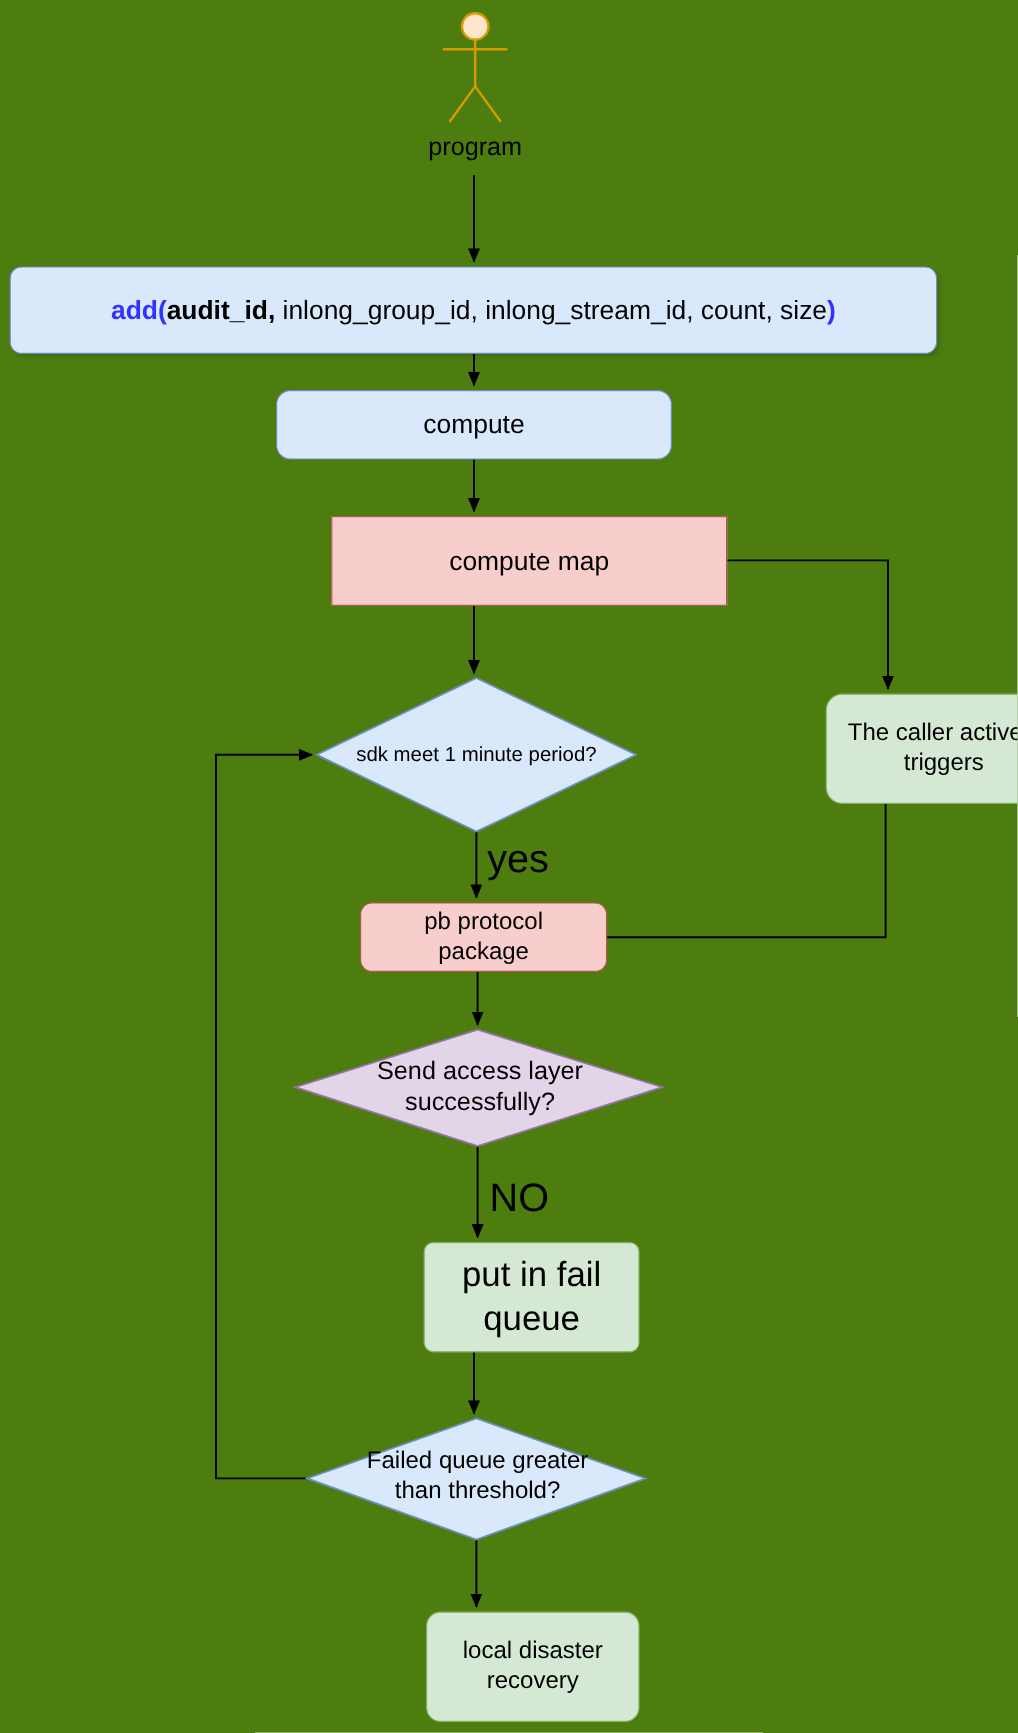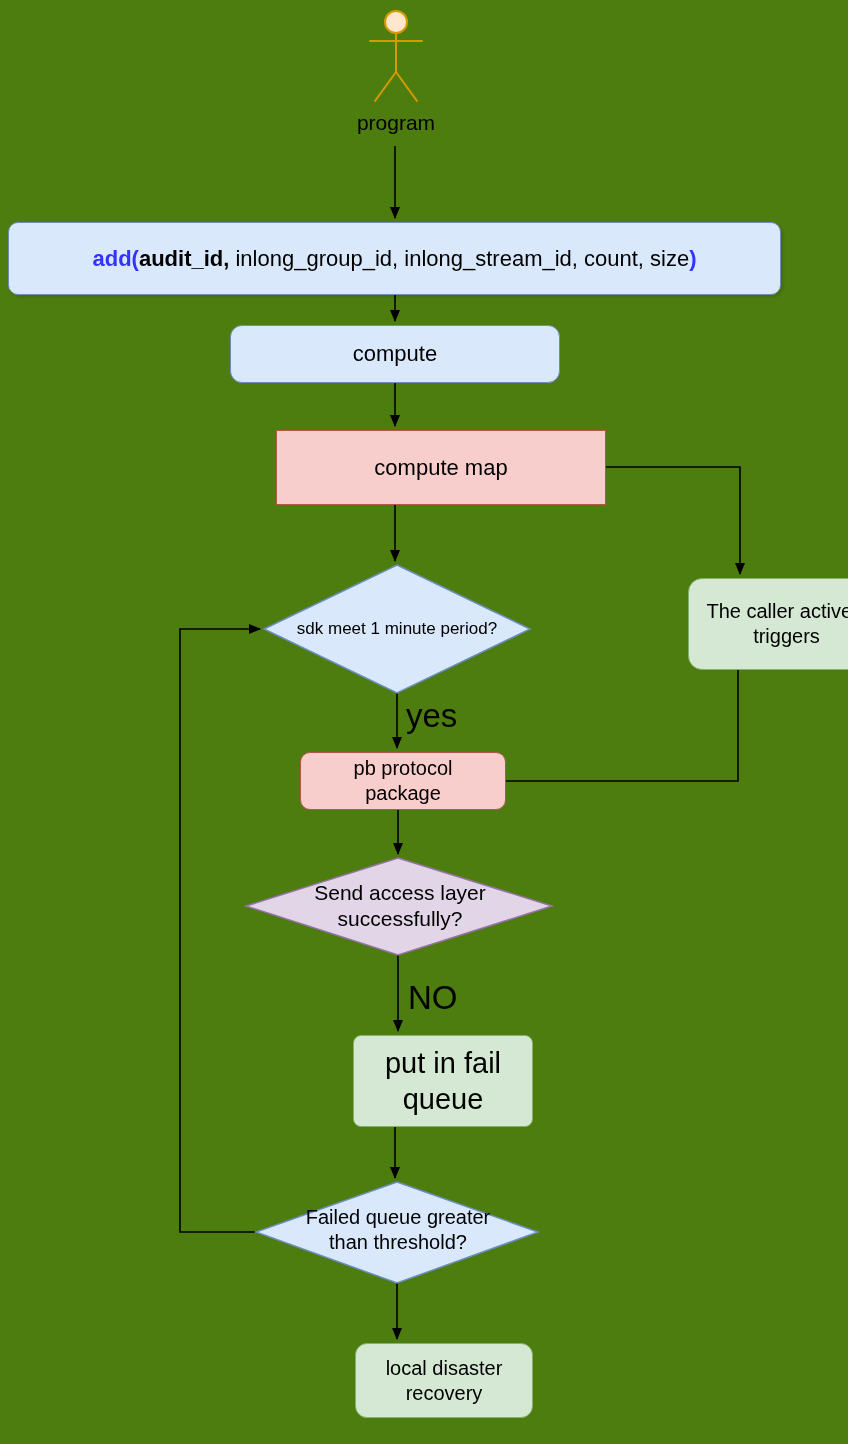--- a/index.html
+++ b/index.html
@@ -66,21 +66,21 @@
   .fn-hl { color: var(--function-highlight, #3333FF); font-weight: bold; }
   .arg-bold { font-weight: bold; }
   #node-compute { left: 230px; top: 325px; width: 330px; height: 58px; border-radius: 12px; font-size: 22px; }
   #node-compute-map { left: 230px; top: 430px; width: 330px; height: 75px; border-radius: 0; font-size: 22px; margin-left: 46px; }
   #node-caller { left: 640px; top: 578px; width: 197px; height: 92px; border-radius: 14px; font-size: 20px; }
   #node-caller .wrapbox { width: 165px; }
   #node-pb { left: 300px; top: 752px; width: 206px; height: 58px; border-radius: 10px; font-size: 20px; justify-content: center; }
   #node-pb .wrapbox { width: 120px; }
   #node-fail { left: 305px; top: 1035px; width: 180px; height: 92px; border-radius: 8px; font-size: 29px; }
   #node-fail .wrapbox { width: 120px; }
-  #node-local { left: 307px; top: 1343px; width: 178px; height: 75px; border-radius: 12px; font-size: 20px; }
+  #node-local { left: 307px; top: 1343px; width: 178px; height: 92px; border-radius: 12px; font-size: 20px; }
   #node-local .wrapbox { width: 140px; }
   #label-program { left: 345px; top: 110px; width: 102px; font-size: 21px; }
   #label-sdk { left: 277px; top: 618px; width: 240px; font-size: 17px; }
   #label-send { left: 288px; top: 880px; width: 224px; font-size: 21px; }
   #label-failed { left: 287px; top: 1205px; width: 222px; font-size: 20px; }
   .edge-label {
     position: absolute;
     font-size: 33px;
     font-weight: normal;
   }

